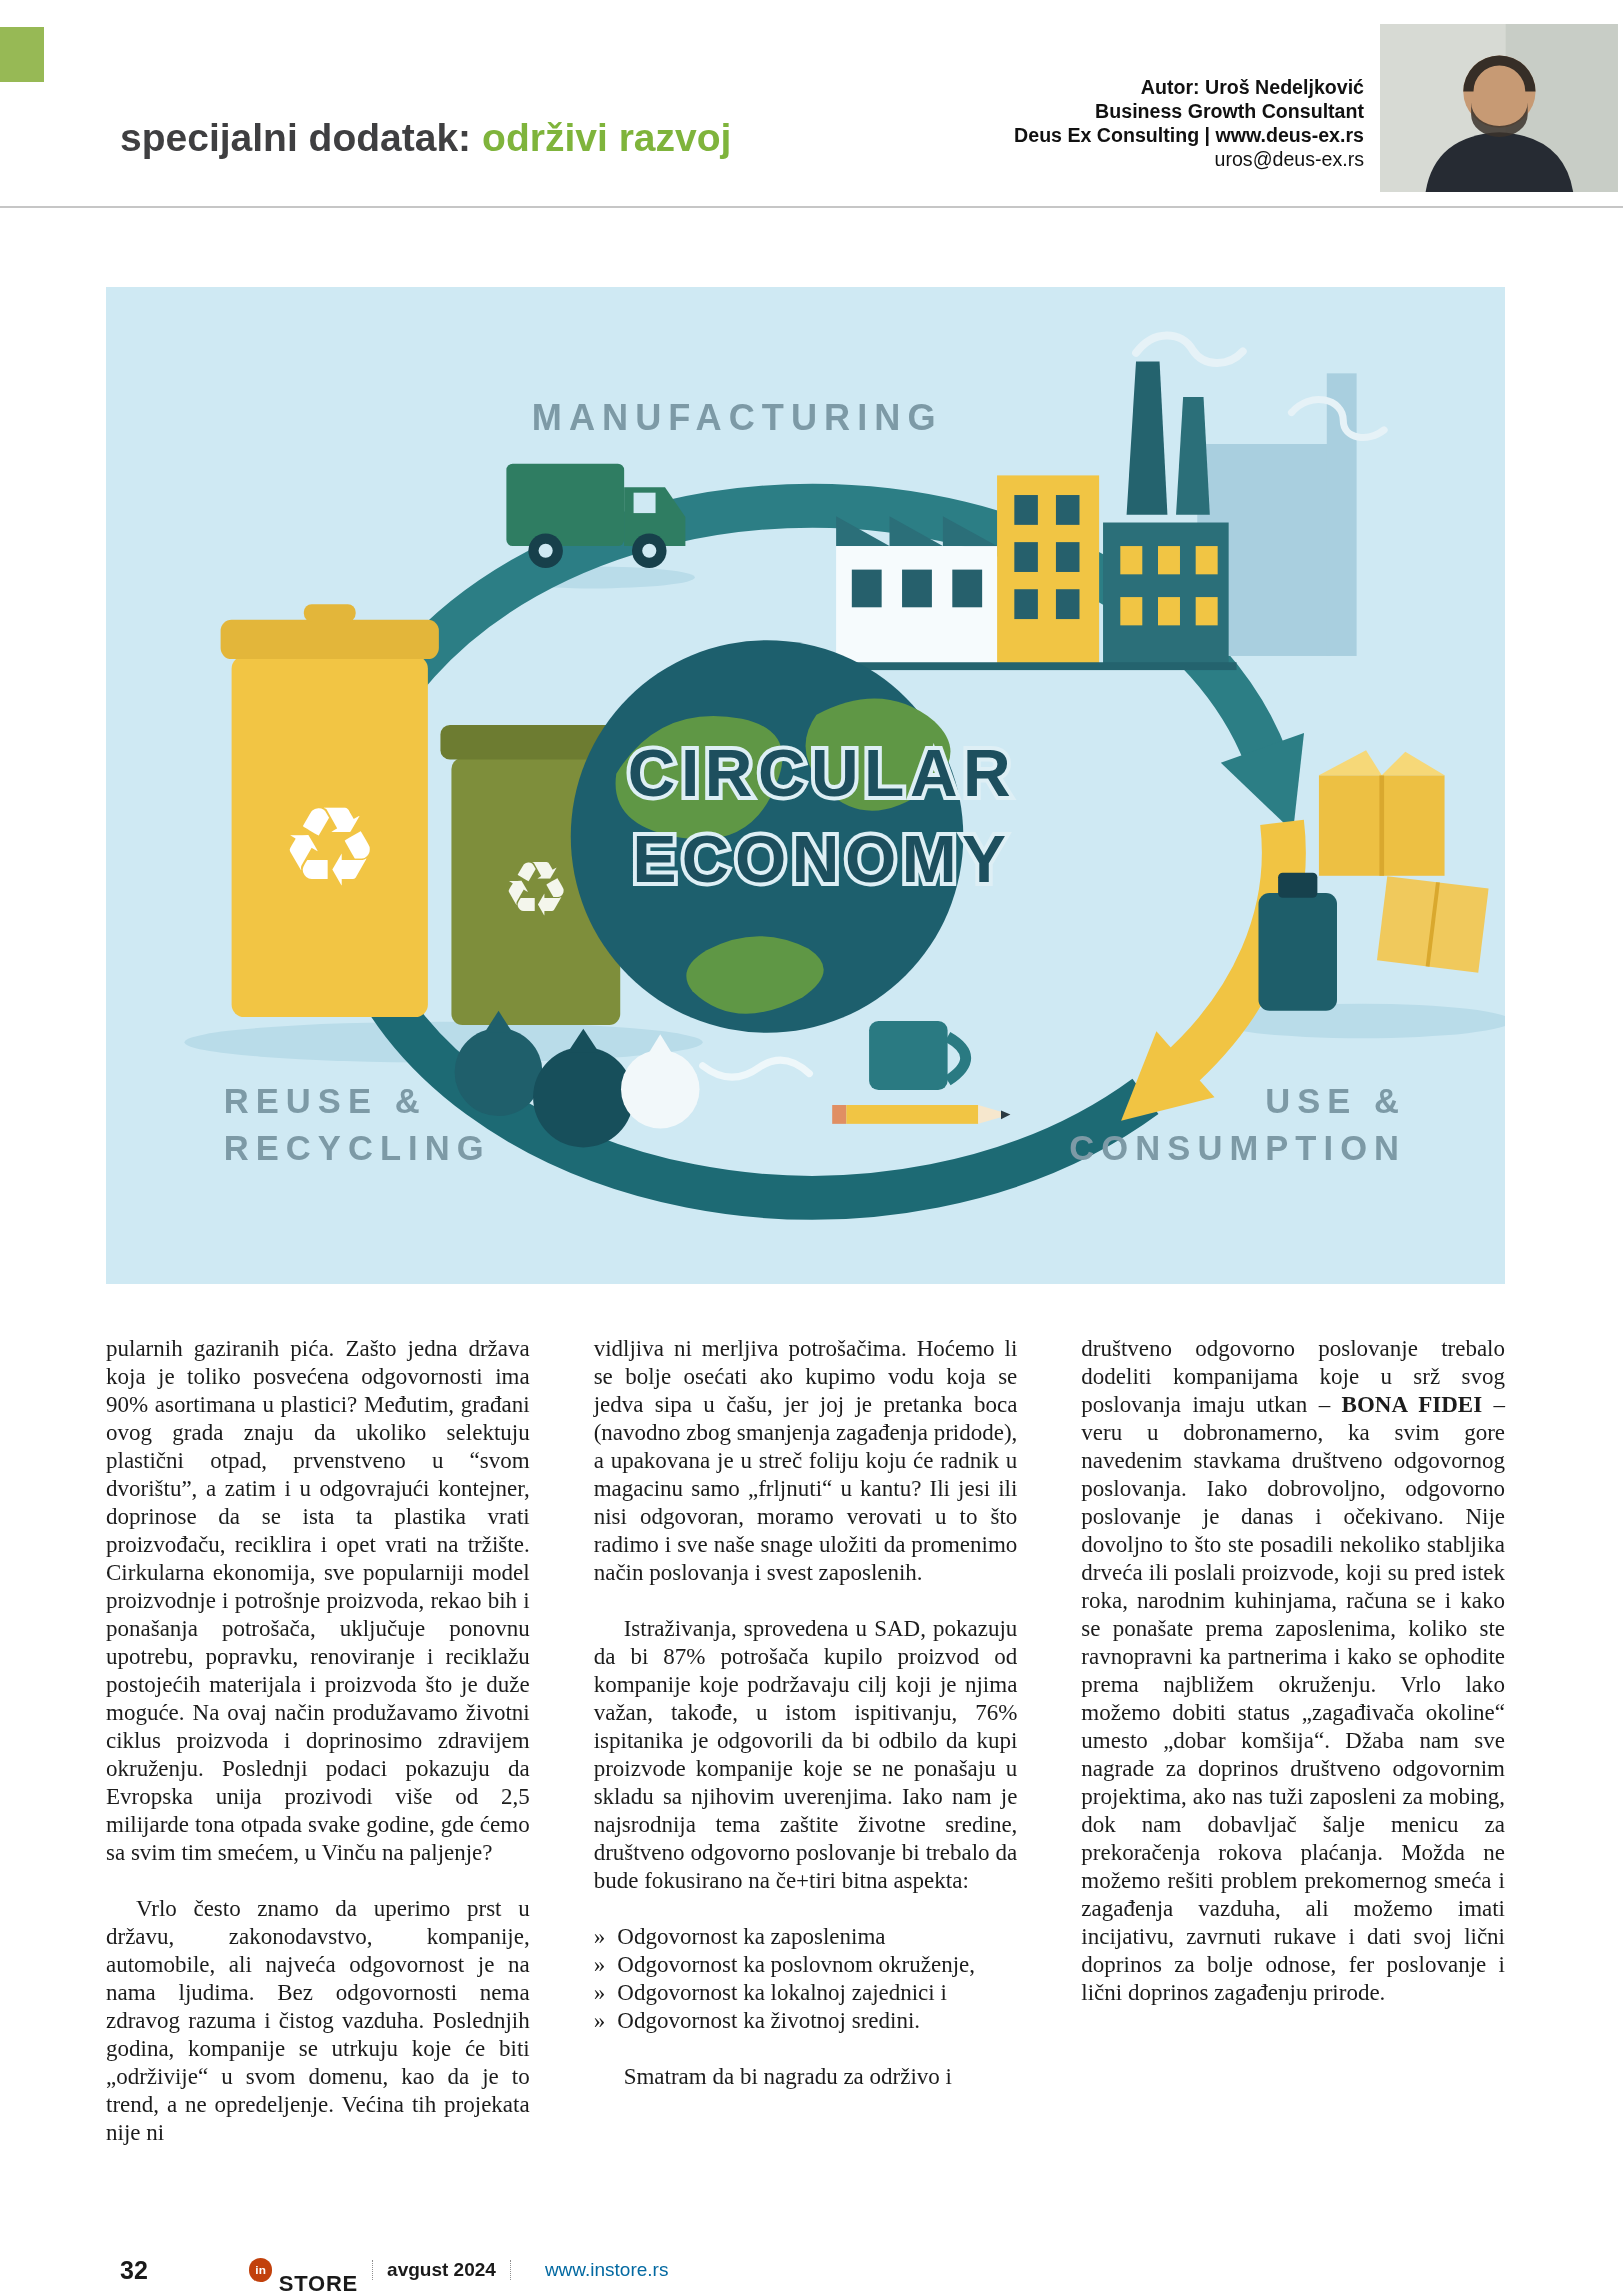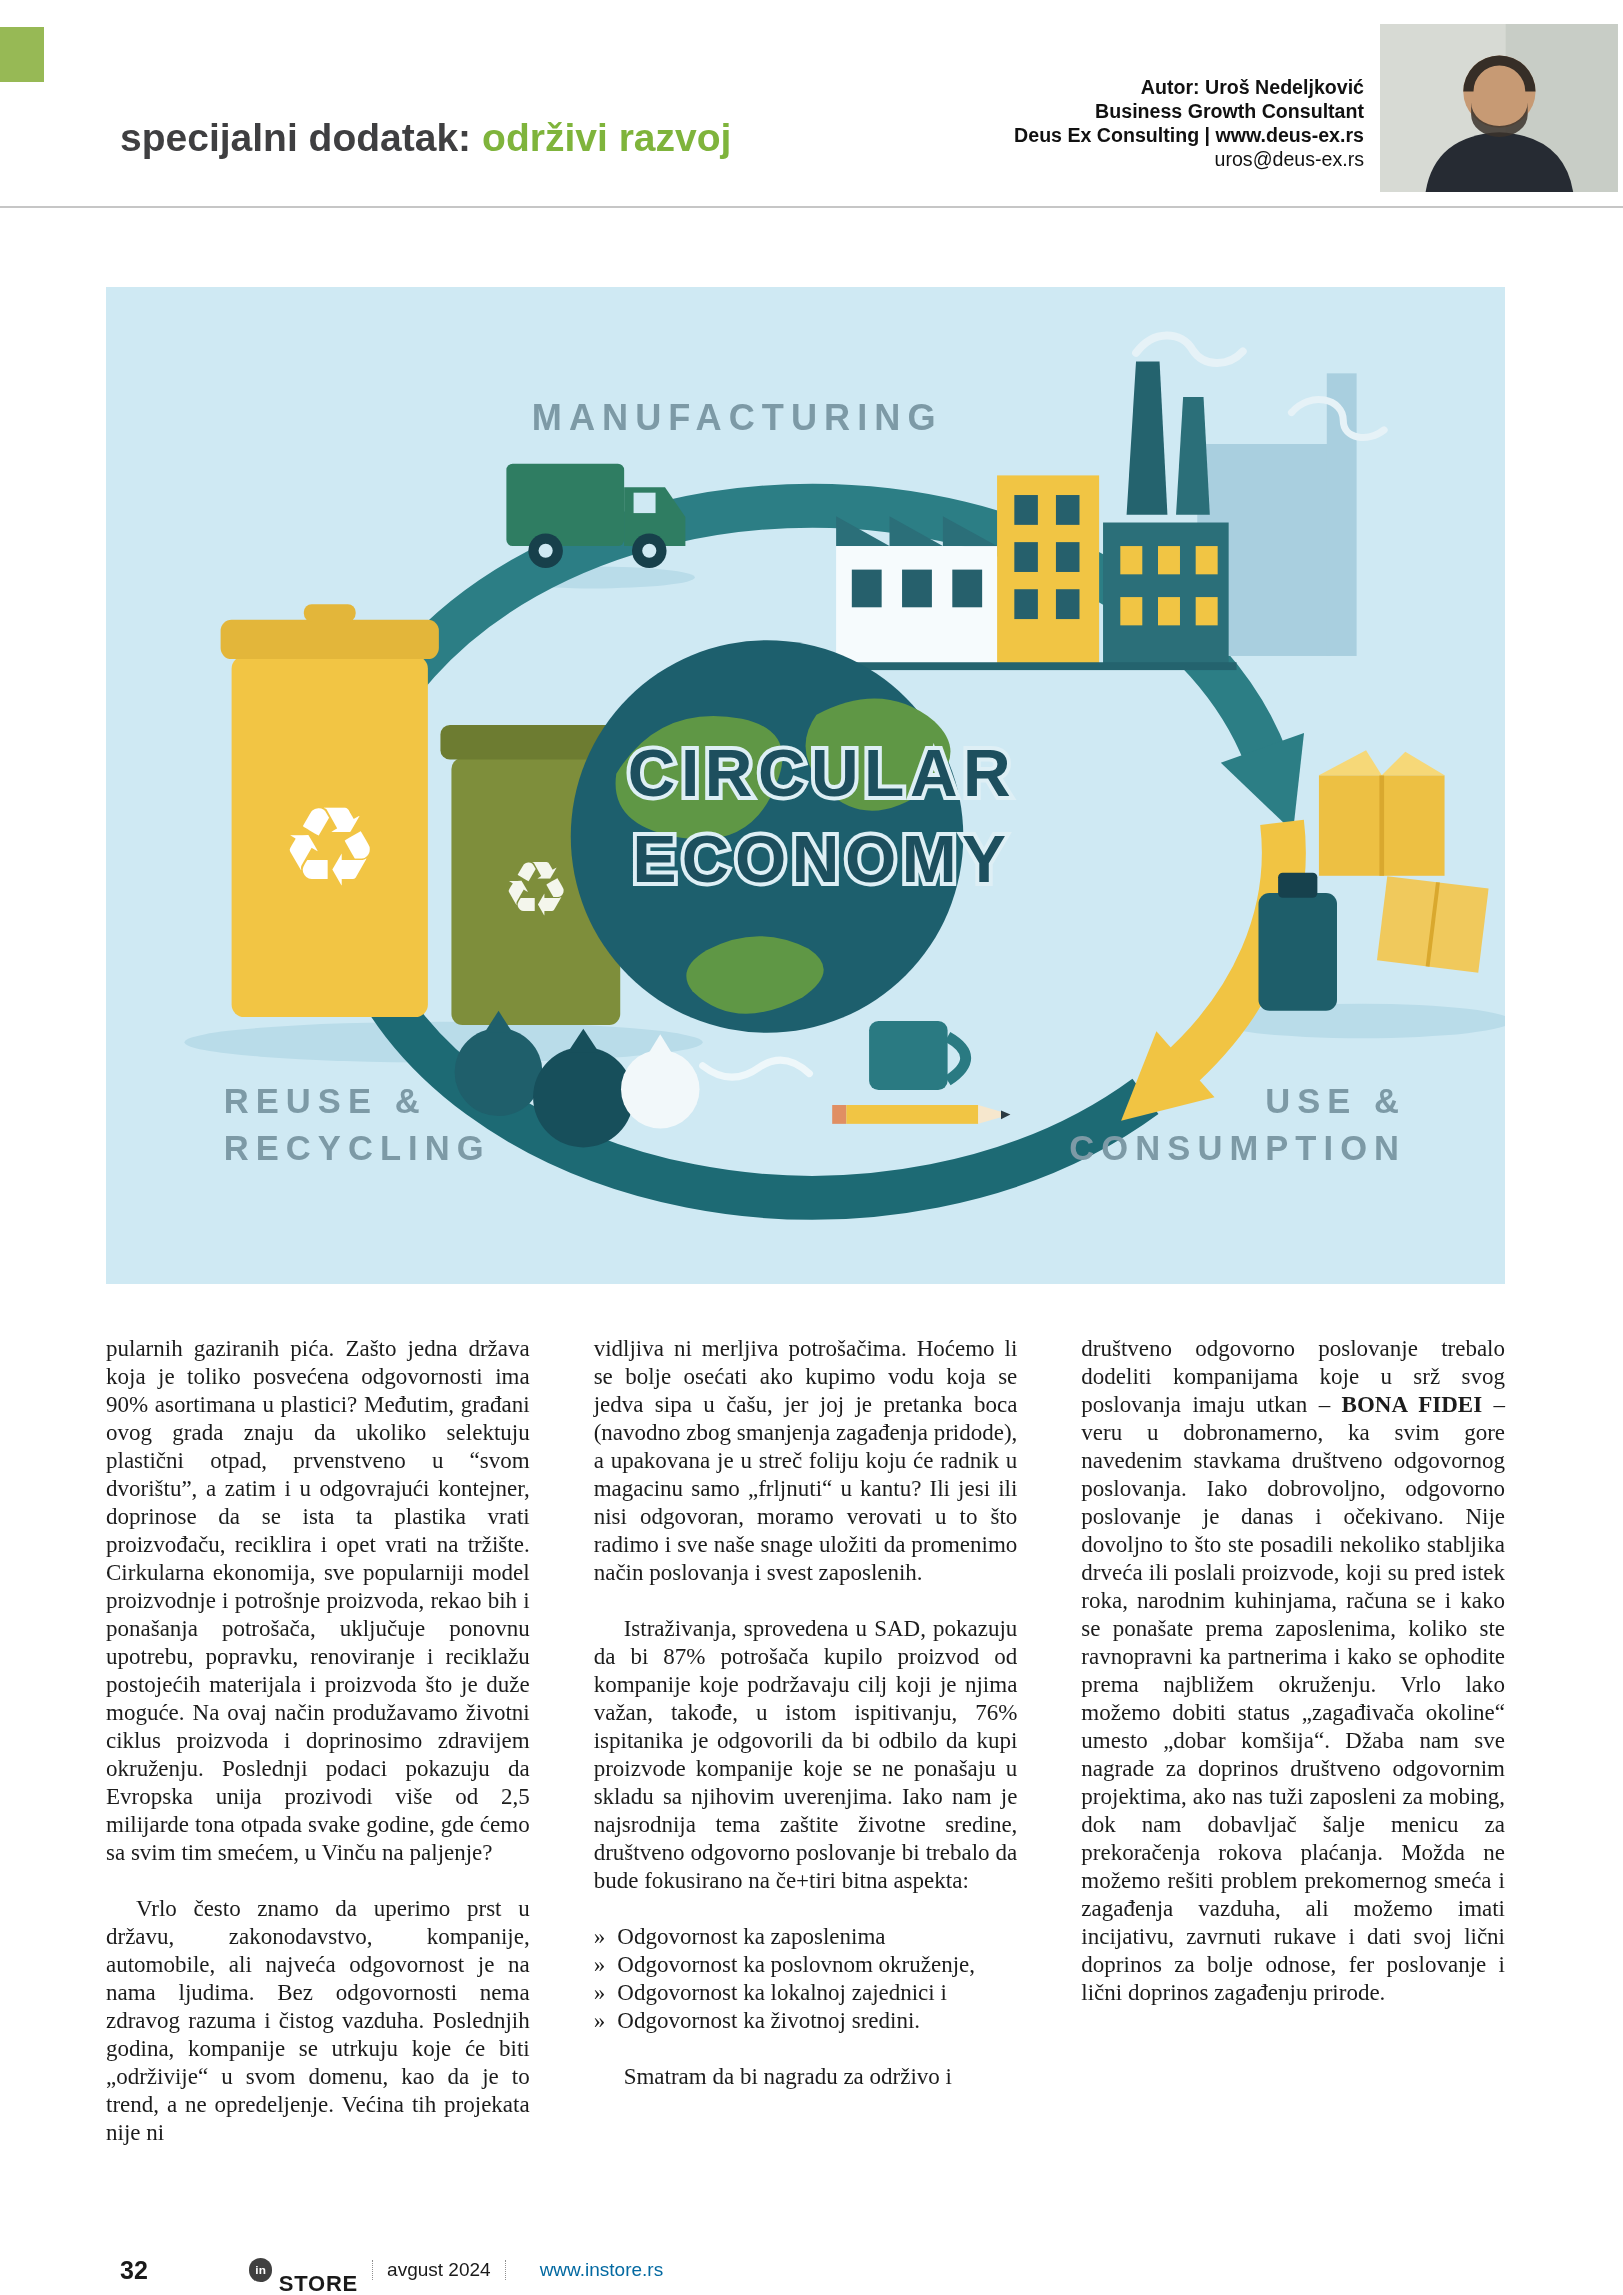--- a/index.html
+++ b/index.html
@@ -28,24 +28,24 @@
   .article { position:absolute; left:106px; top:1335px; width:1399px; display:flex; gap:64px; font-size:23px; line-height:28px; text-align:justify; }
   .article .col { width:440px; }
   .para-indent { margin-top:28px; text-indent:30px; }
   .bullets { margin-top:28px; }
   .bullet { display:flex; }
   .bullet .mark { width:23.6px; flex:none; }
   .quote { font-style:italic; }
 
   .footer { position:absolute; left:120px; top:2243px; width:1399px; display:flex; align-items:center; font-family:"Liberation Sans", sans-serif; color:#1a1a1a; }
   .footer .pageno { font-weight:bold; font-size:25px; margin-right:101px; }
-  .logo-circle { width:23.6px; height:23.6px; border-radius:50%; background:#404040; color:#fff; display:flex; align-items:center; justify-content:center; font-weight:bold; font-size:11.8px; margin-right:6.3px; font-family:"Liberation Sans", sans-serif; }
+  .logo-circle { width:23.6px; height:23.6px; border-radius:50%; background:#c2410c; color:#fff; display:flex; align-items:center; justify-content:center; font-weight:bold; font-size:11.8px; margin-right:6.3px; font-family:"Liberation Sans", sans-serif; }
   .brand { font-weight:bold; font-size:22px; letter-spacing:0.8px;margin-top:28px; }
   .sep { width:0; height:20.4px; border-left:1.6px dotted #8f8f8f; margin:0 14px; }
-  .issue { font-weight:normal; font-size:19px; }
+  .issue { font-weight:bold; font-size:19px; }
   .site { font-size:19px; color:#0369a1;margin-left:20px; }
 </style>
 </head>
 <body>
 
 <div class="corner-square"></div>
 
 <div class="kicker">
   <span class="dark">specijalni dodatak:</span><span class="green">održivi razvoj</span>
 </div>

